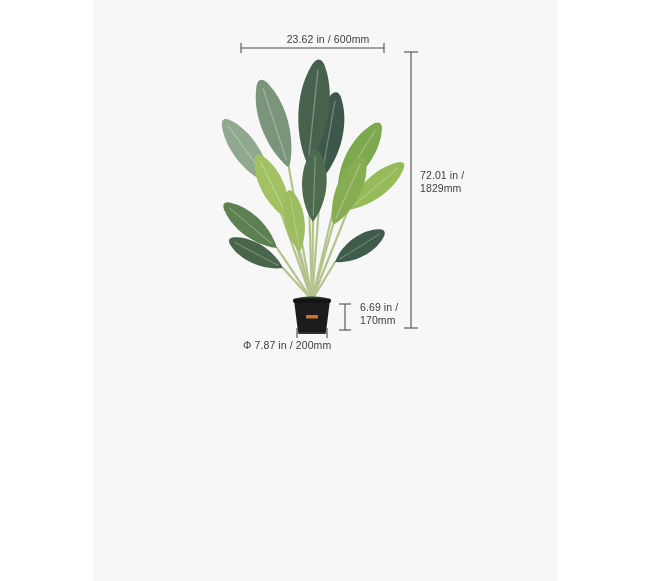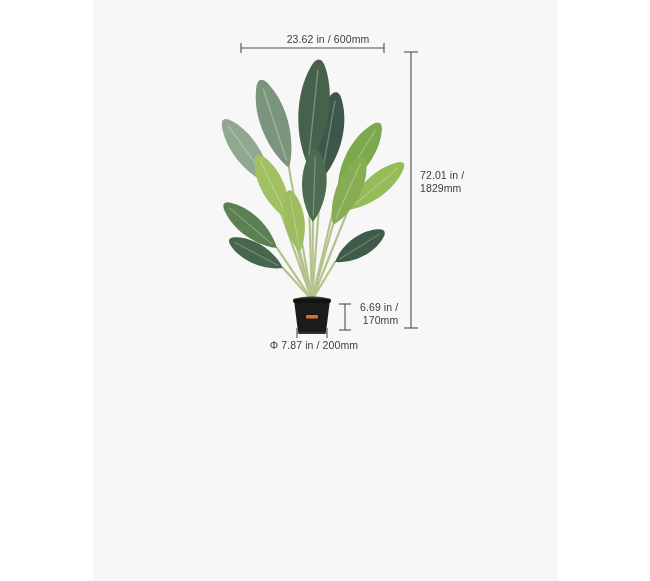--- a/index.html
+++ b/index.html
@@ -11,22 +11,22 @@
     position:absolute;left:93px;top:0;width:464px;height:581px;
     background:#f7f7f7;
   }
   .diagram-svg{position:absolute;left:0;top:0;width:464px;height:581px;display:block;}
   .dim-label{
     position:absolute;font-size:10.5px;line-height:13px;color:#3d3d3d;
     letter-spacing:0.1px;white-space:nowrap;
   }
   .dim-width{left:164px;top:33px;width:142px;text-align:center;}
   .dim-height{left:327px;top:163px;text-align:left;margin-top:6px;}
-  .dim-potheight{left:267px;top:301px;text-align:right;}
-  .dim-potdia{left:150px;top:339px;width:142px;text-align:center;}
+  .dim-potheight{left:267px;top:301px;text-align:left;}
+  .dim-potdia{left:150px;top:339px;width:142px;}
   .panel{
     position:absolute;left:24px;top:367px;width:370px;height:158px;
     background:#ffffff;border-radius:10px;padding:15px 22px 17px 22px;
   }
   .spec-row{
     font-size:12px;line-height:20.6px;white-space:pre-wrap;
   }
   .spec-label{color:#1a1a1a;}
   .spec-value{color:#EA5038;}
 </style>

